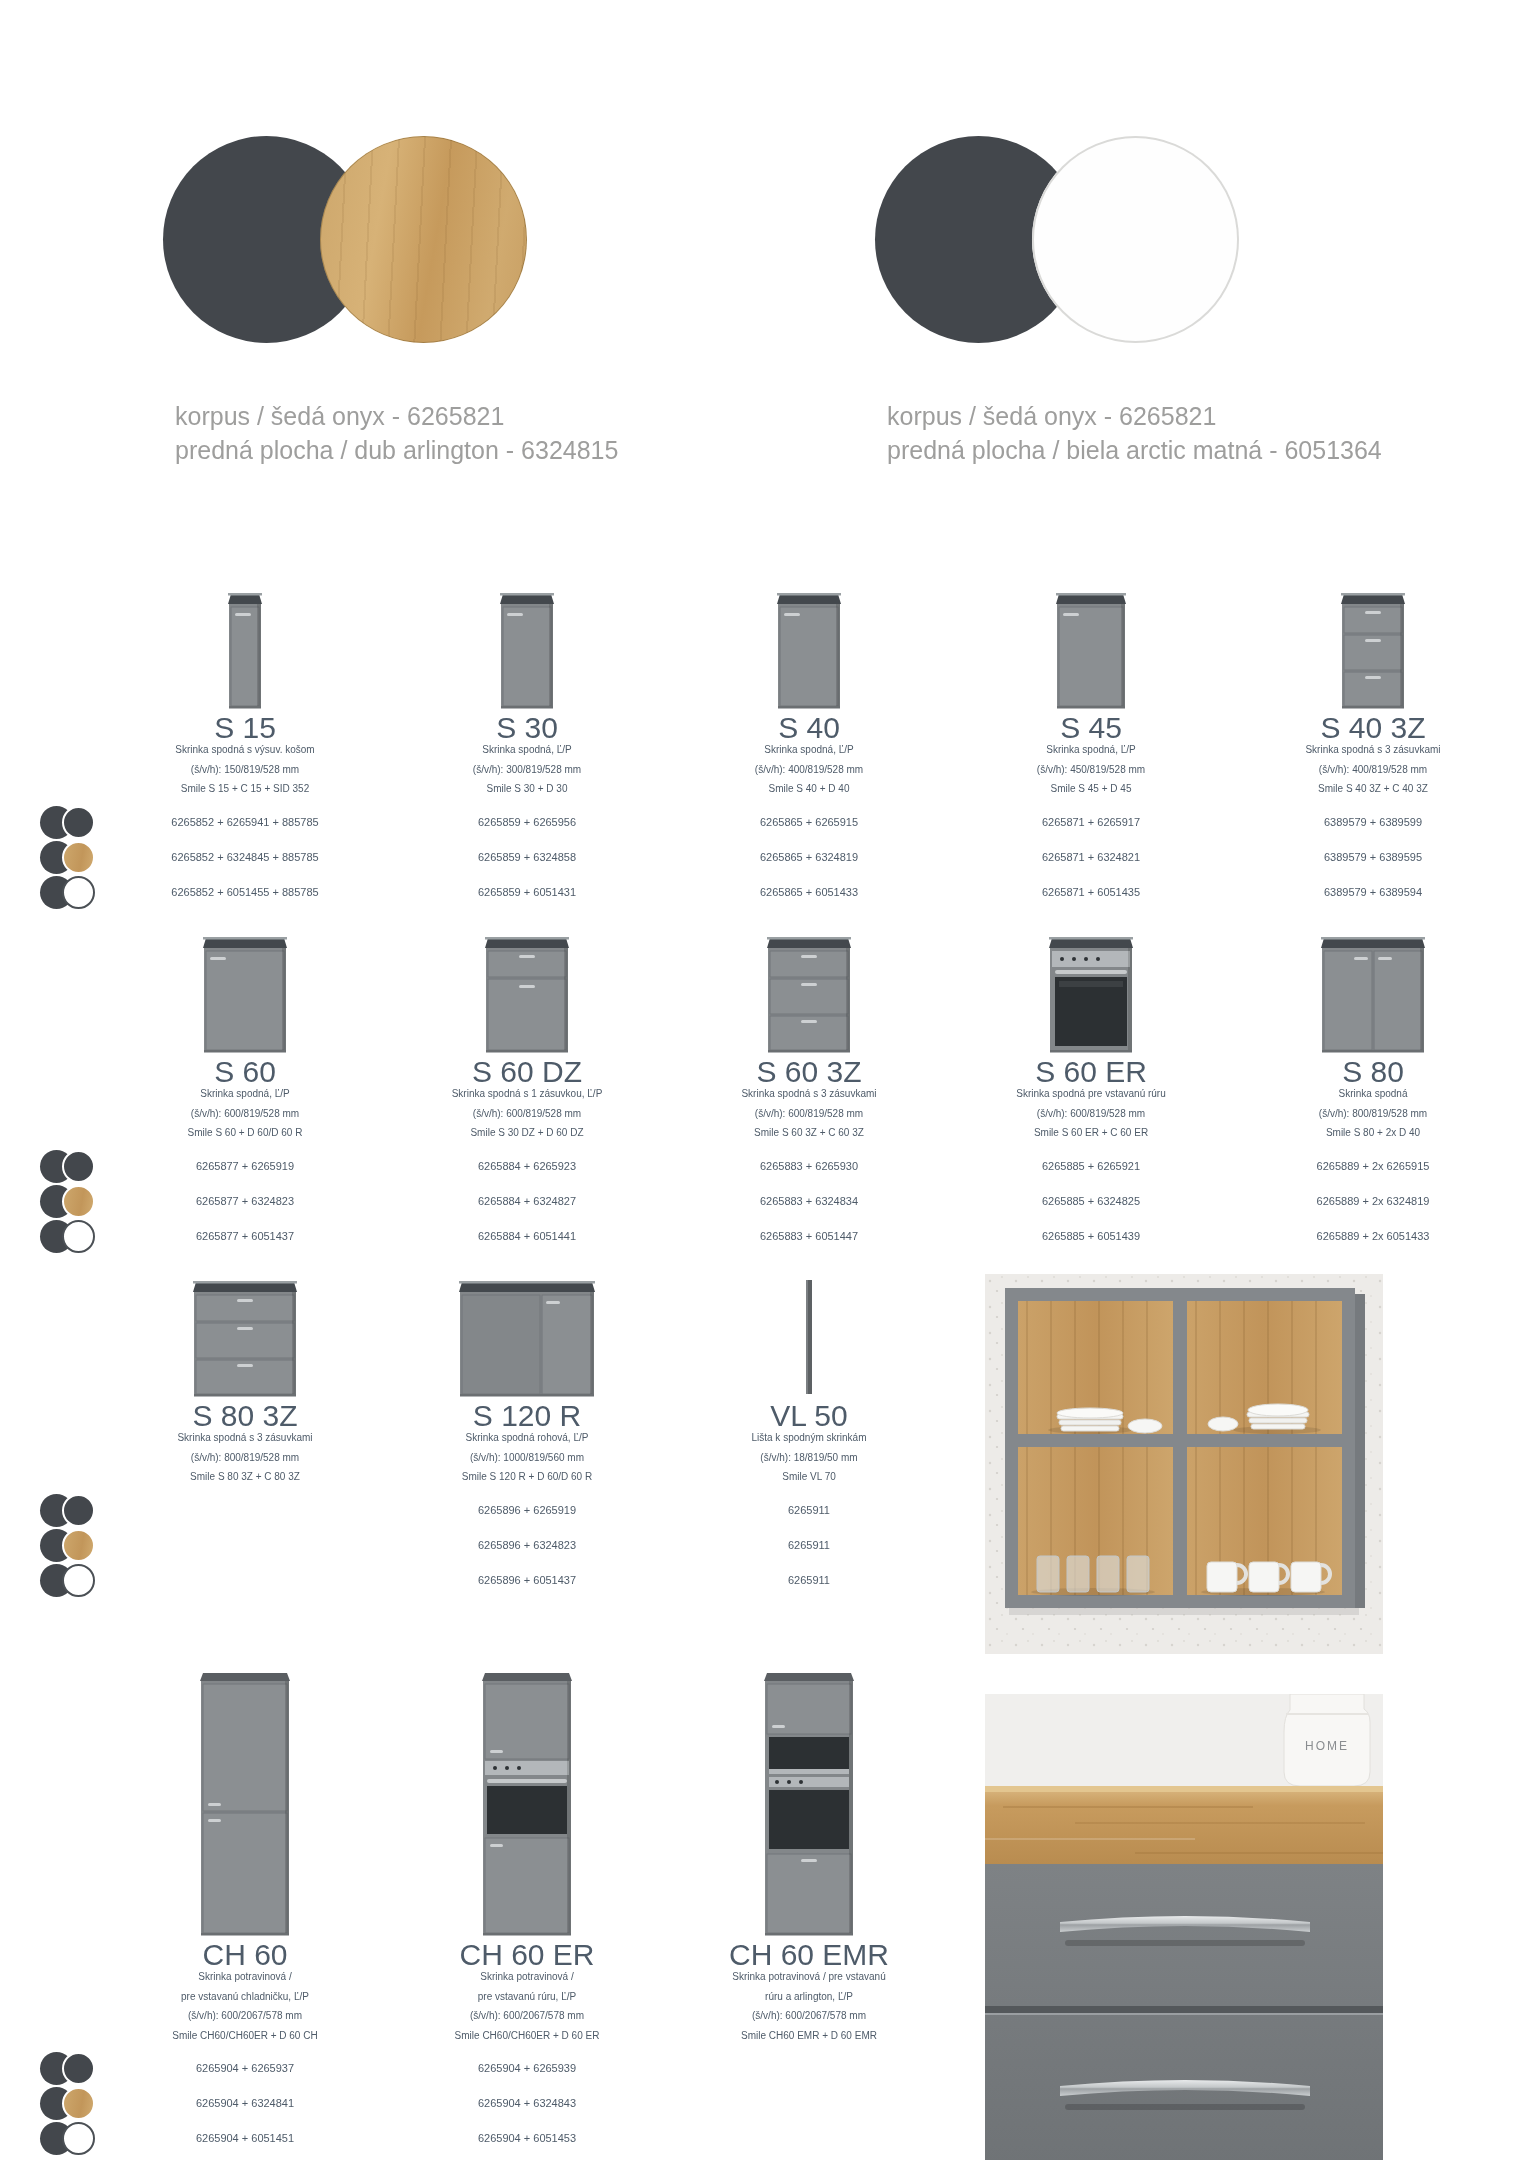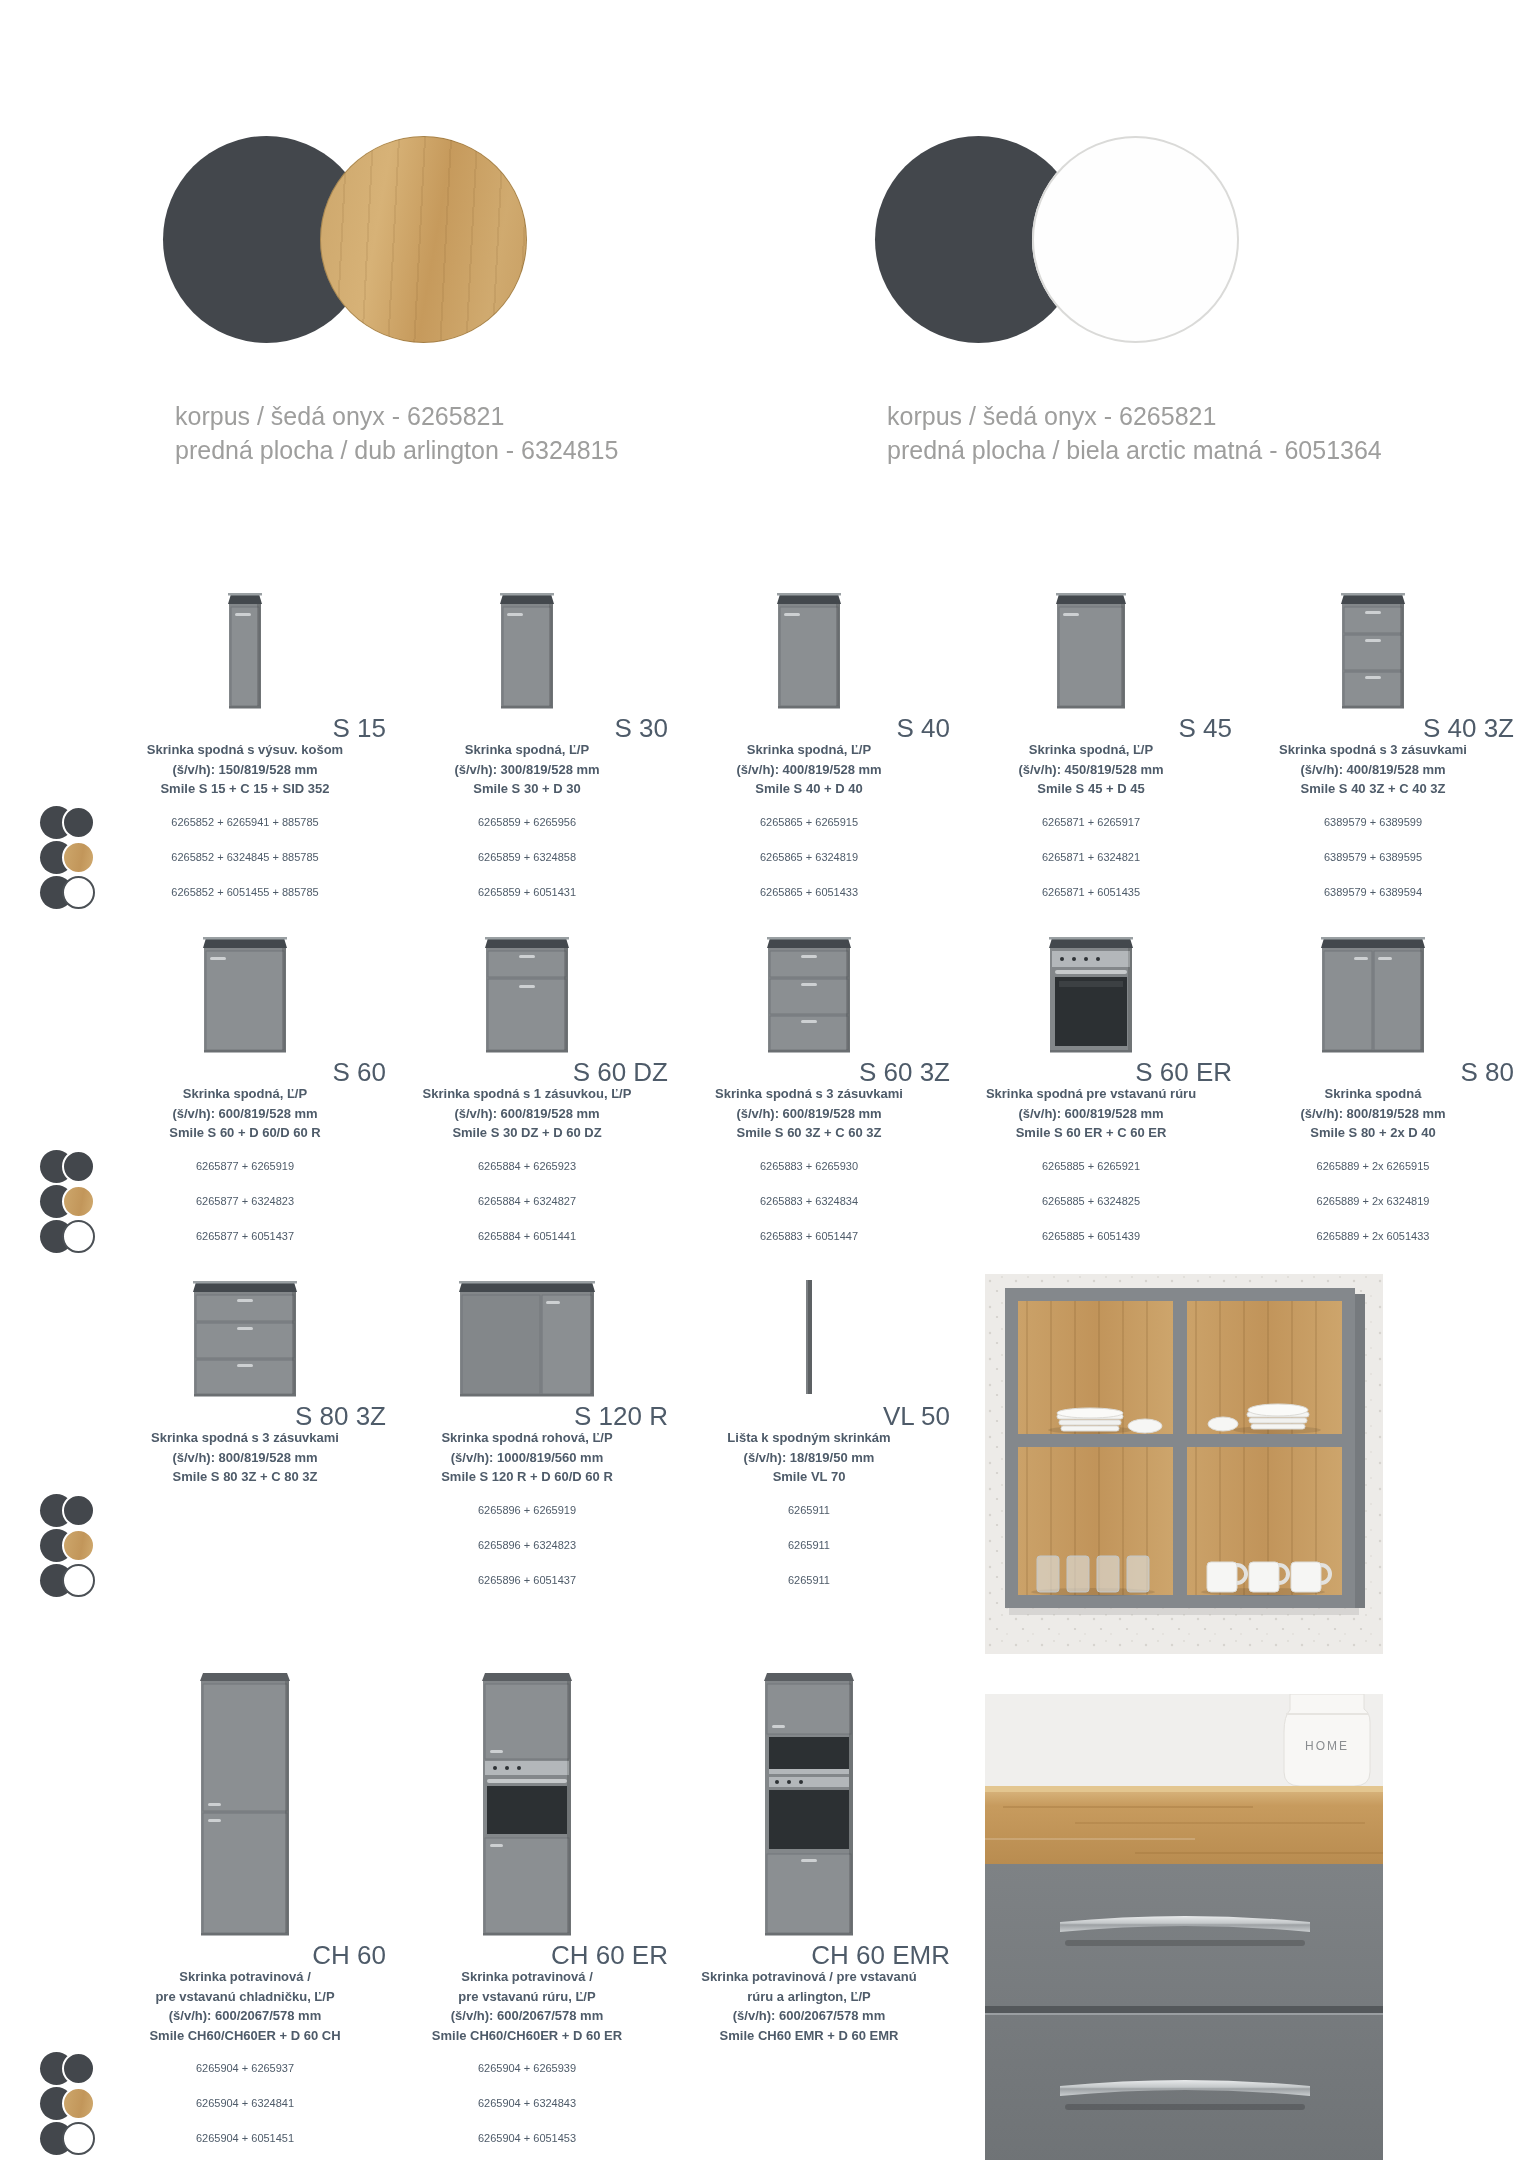--- a/index.html
+++ b/index.html
@@ -22,22 +22,22 @@
   .finish-labels{margin-top:56px;margin-left:12px;color:var(--c-muted,#9e9e9d);
      font-size:25px;line-height:34px;white-space:nowrap;}
 
   
   .row{position:absolute;left:0;width:1529px;}
   .r0{top:560px}.r1{top:904px}.r2{top:1248px}.r3{top:1662px}
   .cards{display:grid;grid-template-columns:repeat(5,282px);padding-left:104px;}
   .card{text-align:center;color:var(--c-text,#4e5b69);}
   .imgarea{height:150px;display:flex;align-items:flex-end;justify-content:center;margin-bottom:6px;}
   .r3 .imgarea{height:275px;}
-  .pname{font-size:26px;line-height:24px;text-align:right;}
-  .pline{font-size:13px;line-height:19.5px;font-weight:bold;}
+  .pname{font-size:30px;line-height:24px;}
+  .pline{font-size:10px;line-height:19.5px;}
   .codes{margin-top:6px;}
   .code{font-size:11px;line-height:35px;}
 
   
   .swstack{position:absolute;left:40px;width:58px;}
   .r0 .swstack,.r1 .swstack,.r2 .swstack{top:245px;}
   .r3 .swstack{top:389px;}
   .swpair{position:relative;height:35px;}
   .swc{position:absolute;width:33px;height:33px;border-radius:50%;top:1px;box-sizing:border-box;}
   .swback{left:0;background:var(--c-dark,#43474c);}

